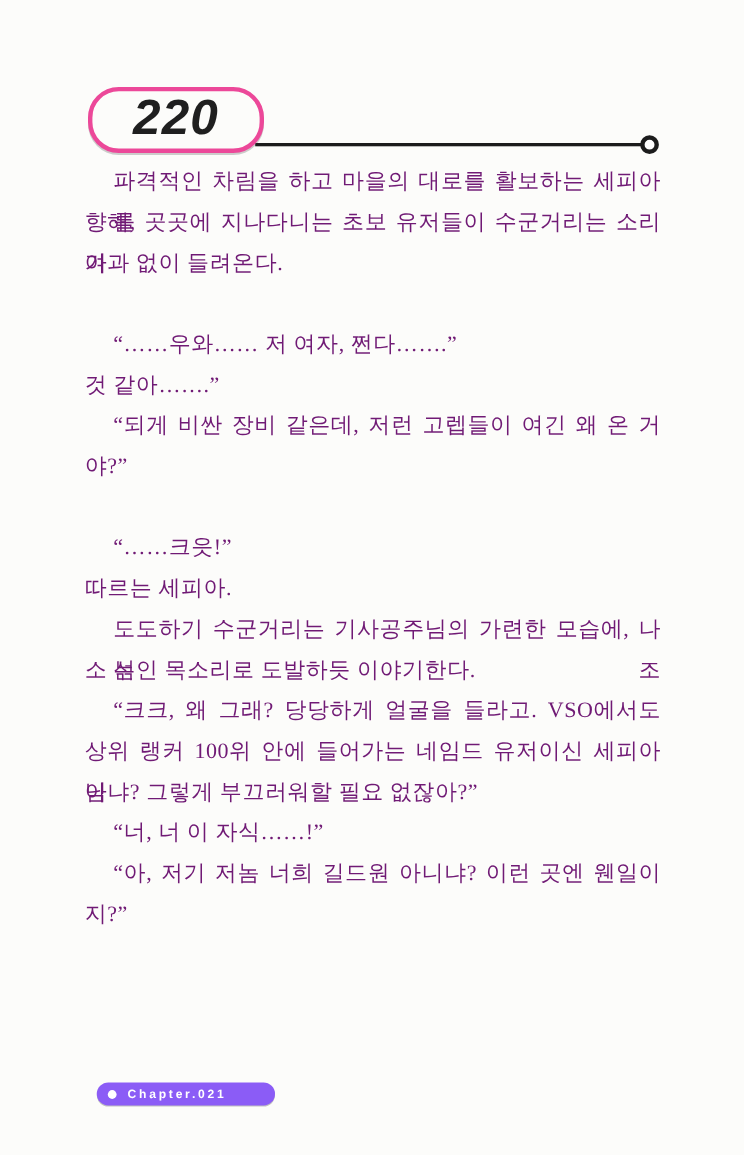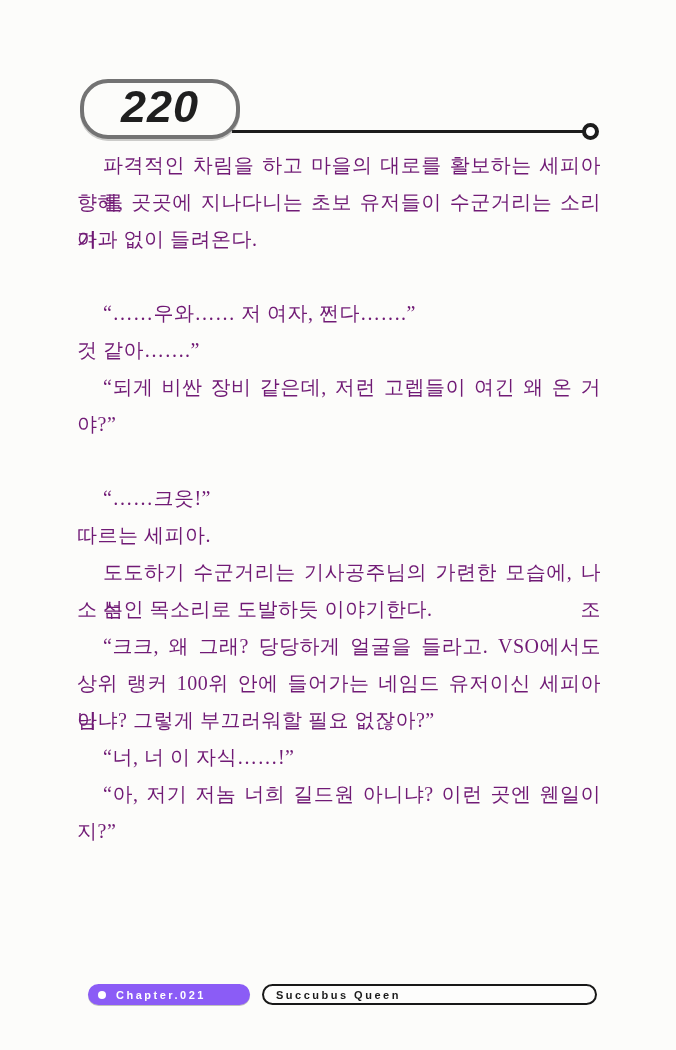--- a/index.html
+++ b/index.html
@@ -23,21 +23,21 @@
     top: 0;
     width: 676px;
     height: 150px;
   }
   .page-pill {
     position: absolute;
     left: 80px;
     top: 79px;
     width: 152px;
     height: 52px;
-    border: 4px solid #737373;
+    border: 4px solid #ec4899;
     border-radius: 28px;
     background: #fcfcfa;
     display: flex;
     align-items: center;
     justify-content: center;
     box-shadow: 0 2px 0 rgba(60,60,60,0.25);
     z-index: 2;
   }
   .page-pill .num {
     font-family: "Liberation Sans", sans-serif;
@@ -180,16 +180,13 @@
     <div class="line indent">“너, 너 이 자식……!”</div>
     <div class="line indent full">“아, 저기 저놈 너희 길드원 아니냐? 이런 곳엔 웬일이</div>
     <div class="line">지?”</div>
   </div>
 
 <div class="footer">
   <div class="chapter-pill">
     <span class="dot"></span>
     <span class="label">Chapter.021</span>
   </div>
-  <div class="title-pill">
-    <span class="label">Succubus Queen</span>
-  </div>
 </div>
 
 </body></html>

